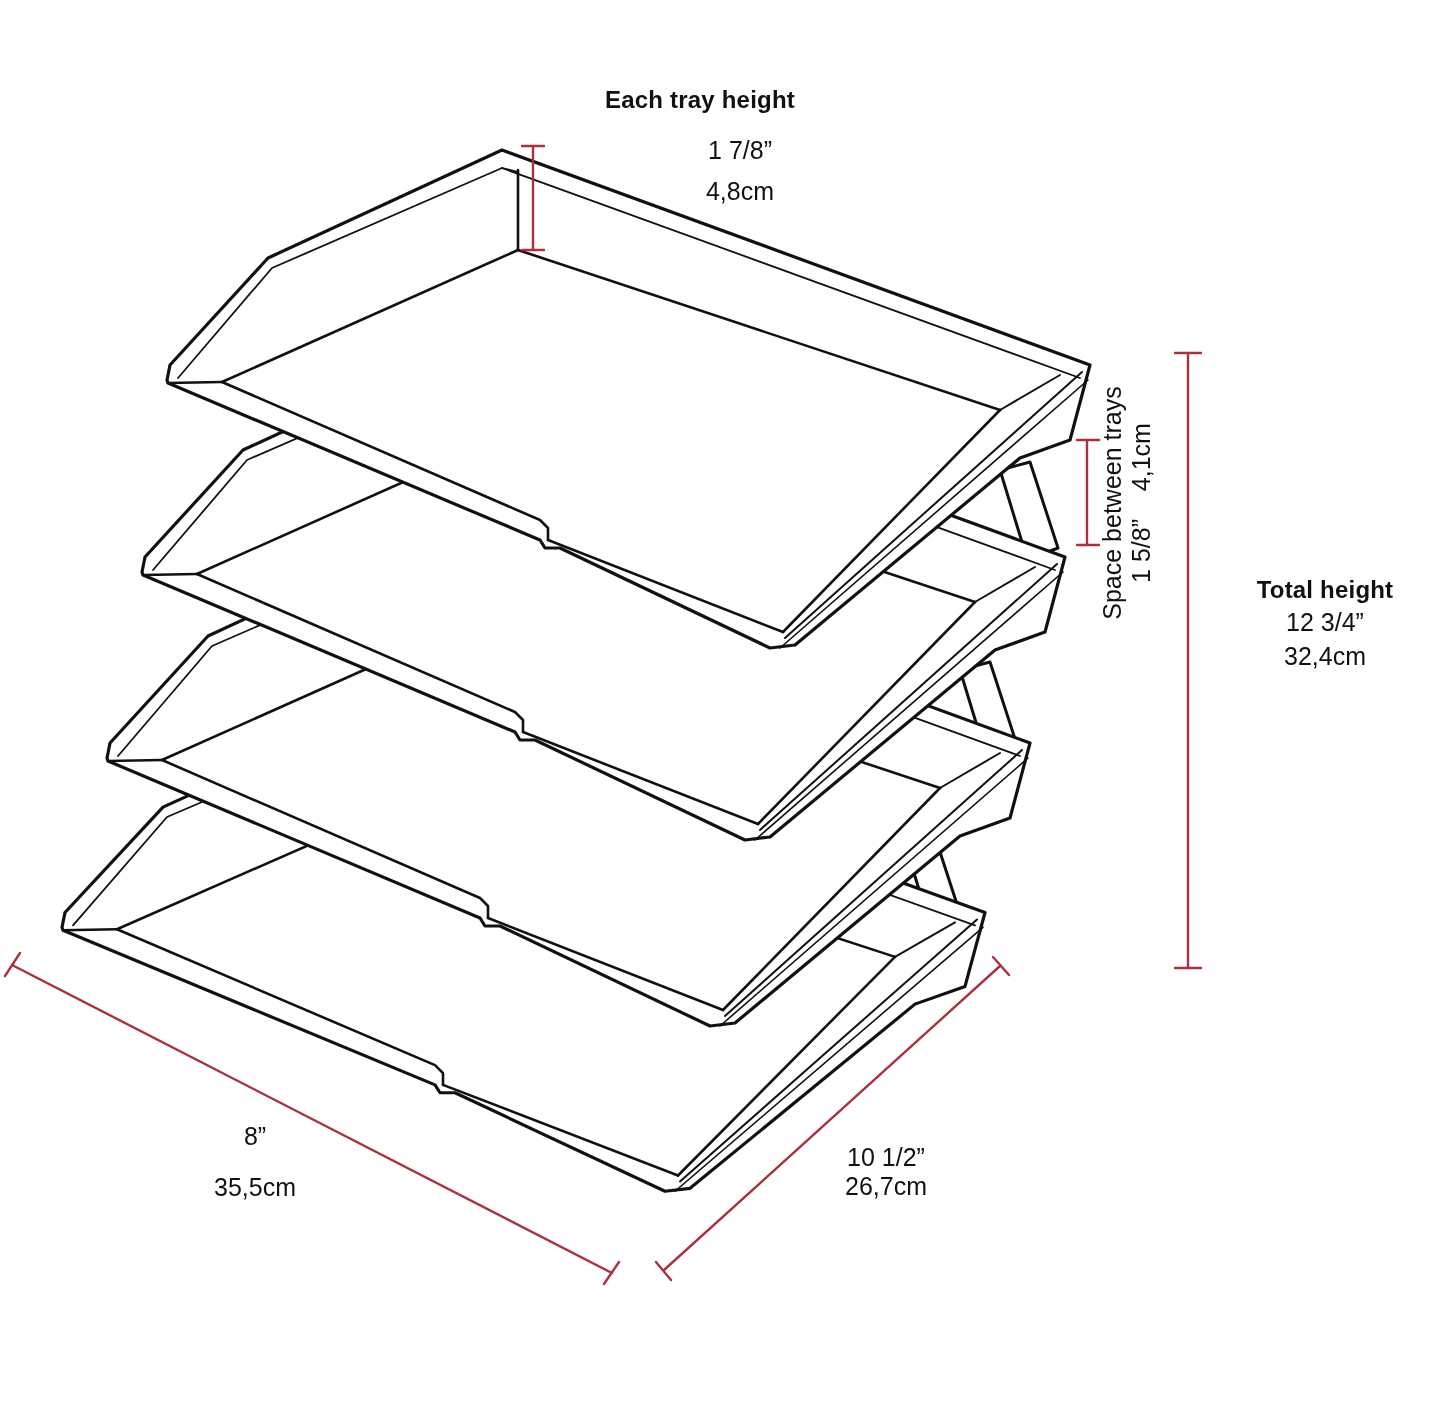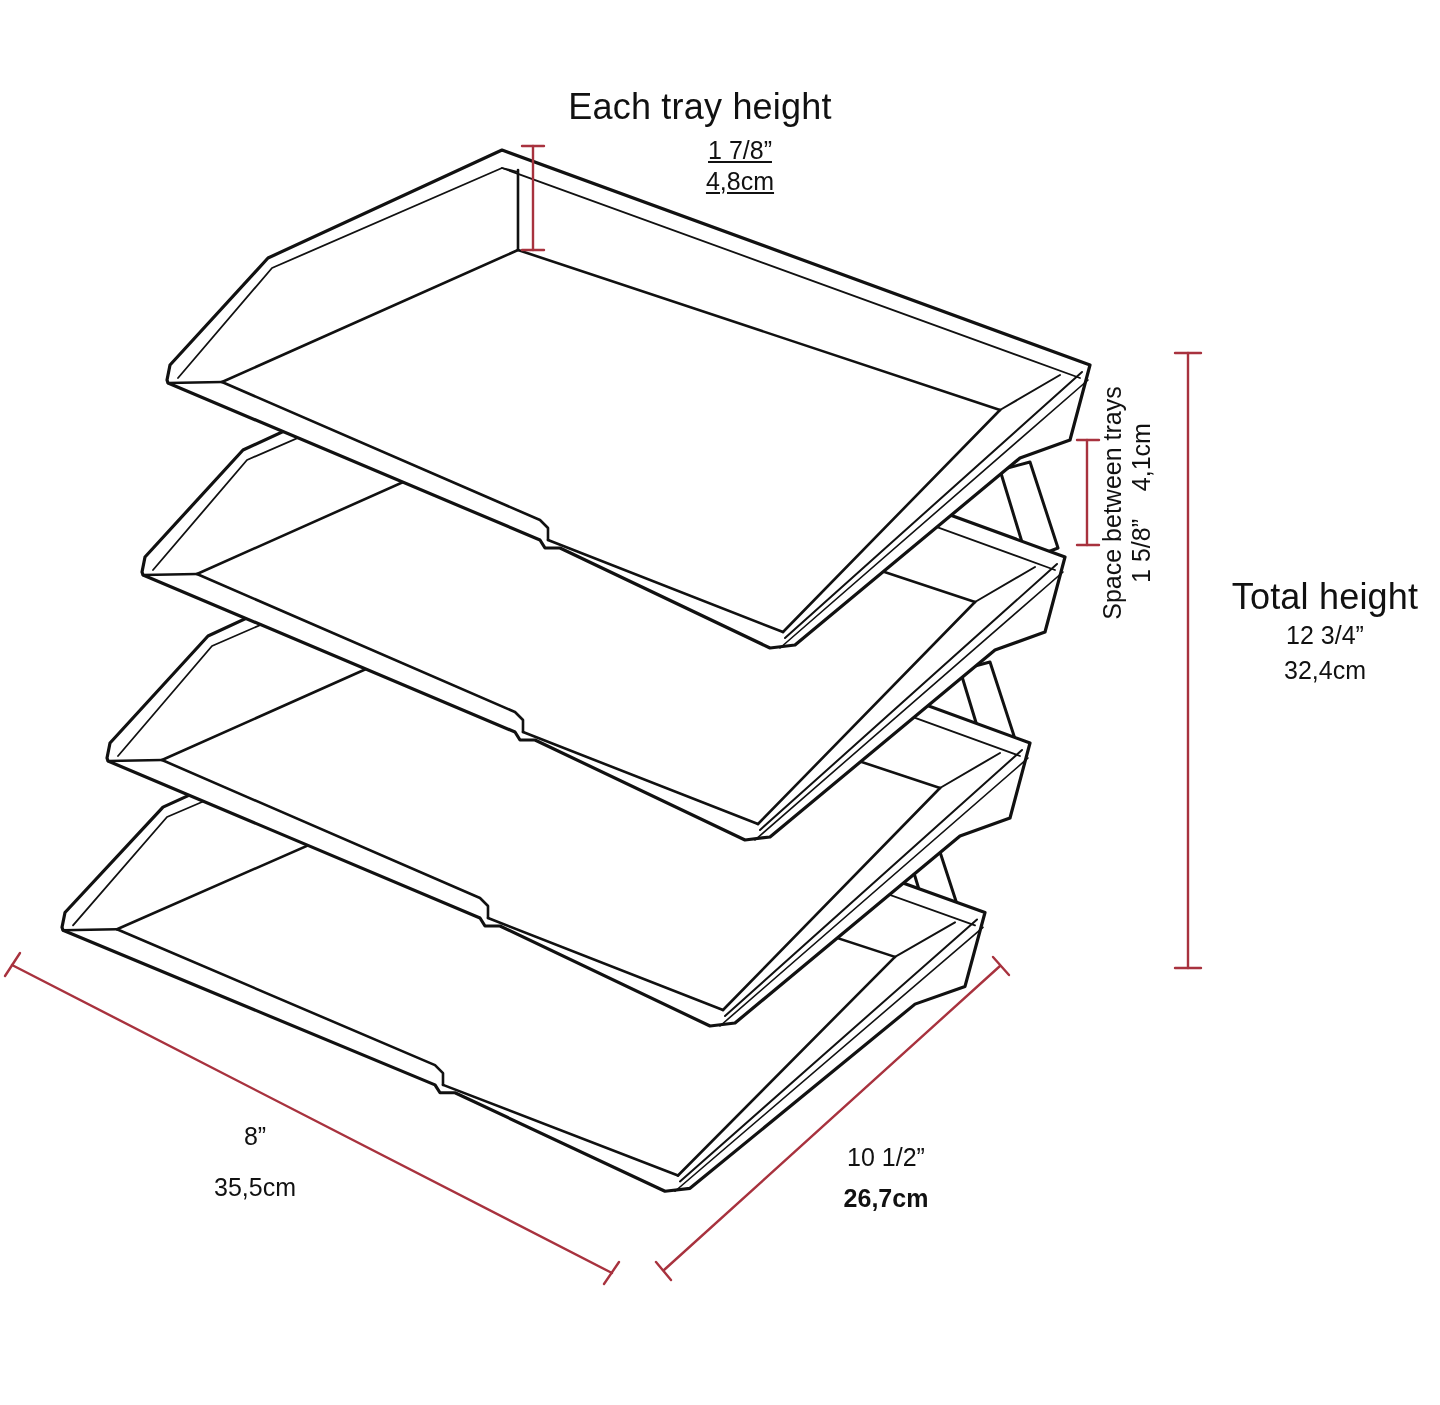--- a/index.html
+++ b/index.html
@@ -1,20 +1,20 @@
 <!DOCTYPE html>
 <html><head>
   <meta charset="utf-8">
   <style>
     html, body { margin: 0; padding: 0; background: #ffffff; }
     body { width: 1440px; height: 1405px; position: relative; overflow: hidden;
            font-family: "Liberation Sans", "DejaVu Sans", sans-serif; color: #111; }
     #drawing { position: absolute; left: 0; top: 0; width: 1440px; height: 1405px; }
     .lbl { position: absolute; text-align: center; color: #111; line-height: 1.15; }
-    .title { font-weight: normal; font-size: 36px; letter-spacing: 0.2px; }
+    .title { font-weight: bold; font-size: 24px; letter-spacing: 0.2px; }
     .sub { font-size: 25px; }
     .rot { position: absolute; transform-origin: 0 0; transform: rotate(-90deg); white-space: nowrap; text-align: center; }
   </style>
 </head>
 <body>
 
 <svg id="drawing" viewBox="0 0 1440 1405" xmlns="http://www.w3.org/2000/svg">
   <defs>
 
     <g id="tray" fill="none" stroke="#111" stroke-width="3.2" stroke-linejoin="round" stroke-linecap="round">
@@ -91,23 +91,23 @@
       <line x1="664" y1="1270" x2="1000" y2="966"></line>
       <line x1="656" y1="1262" x2="671" y2="1280"></line>
       <line x1="993" y1="957" x2="1009" y2="975"></line>
     </g>
   </g>
 </svg>
 
 <div class="lbl" style="left:500px; top:86px; width:400px;">
   <div class="title">Each tray height</div>
 </div>
-<div class="lbl sub" style="left:640px; top:136px; width:200px;text-decoration:underline;">
+<div class="lbl sub" style="left:640px; top:136px; width:200px;">
   <div>1 7/8”</div>
-  <div style="margin-top:2px;">4,8cm</div>
+  <div style="margin-top:12px;">4,8cm</div>
 </div>
 
 <div class="rot sub" style="left:1098px; top:648px; width:290px;">
   <div>Space between trays</div>
   <div>
     <span>1 5/8”</span>&nbsp;&nbsp;&nbsp;
     <span>4,1cm</span>
   </div>
 </div>
 
@@ -117,14 +117,14 @@
   <div class="sub" style="margin-top:6px;">32,4cm</div>
 </div>
 
 <div class="lbl sub" style="left:175px; top:1122px; width:160px;">
   <div>8”</div>
   <div style="margin-top:22px;">35,5cm</div>
 </div>
 
 <div class="lbl sub" style="left:806px; top:1143px; width:160px;">
   <div>10 1/2”</div>
-  <div style="margin-top:12px;font-weight:bold;">26,7cm</div>
+  <div style="margin-top:0;">26,7cm</div>
 </div>
 
 </body></html>

